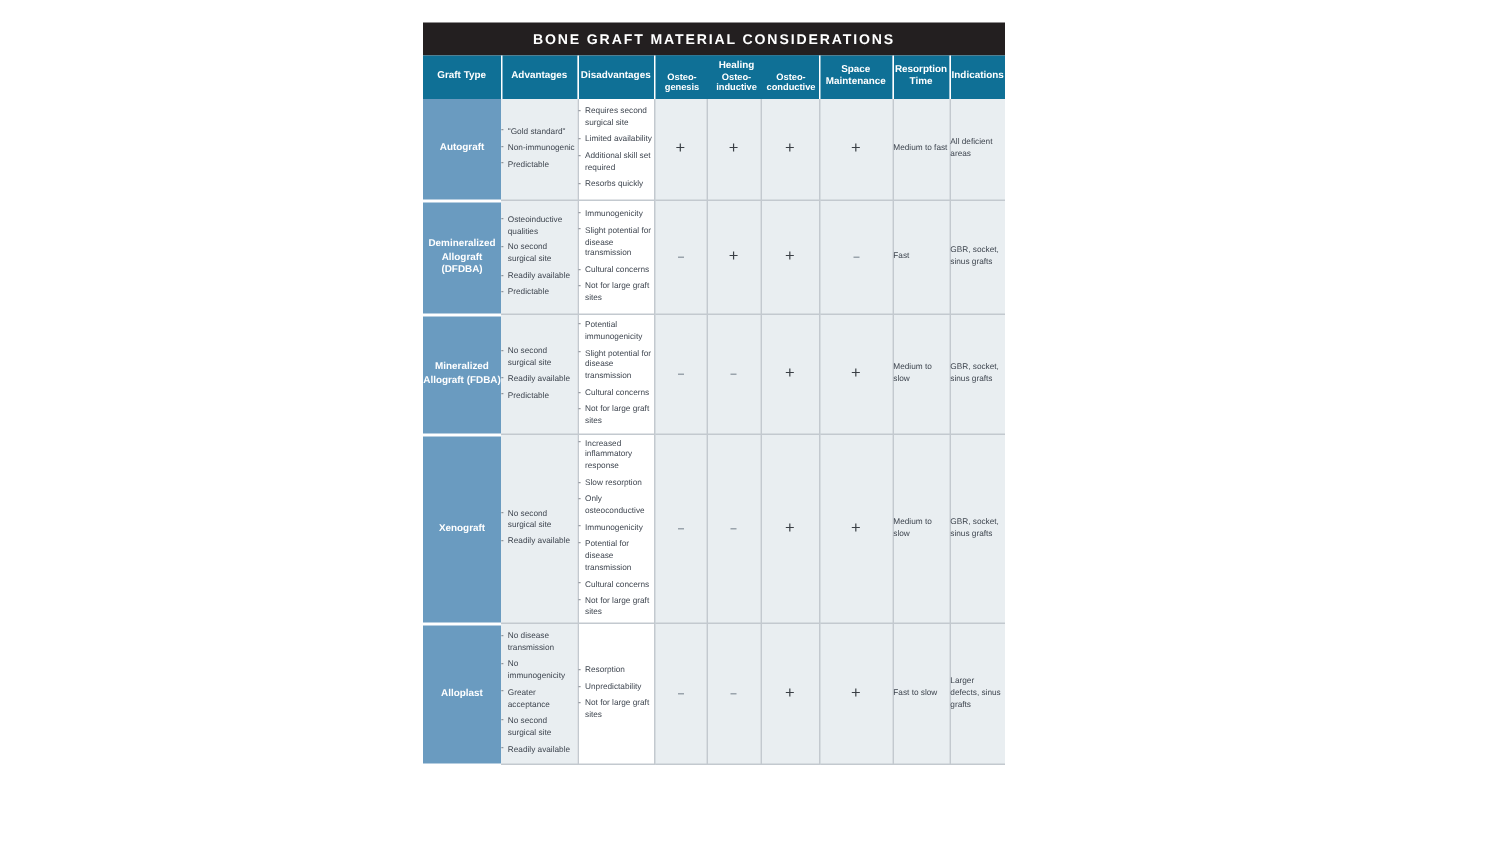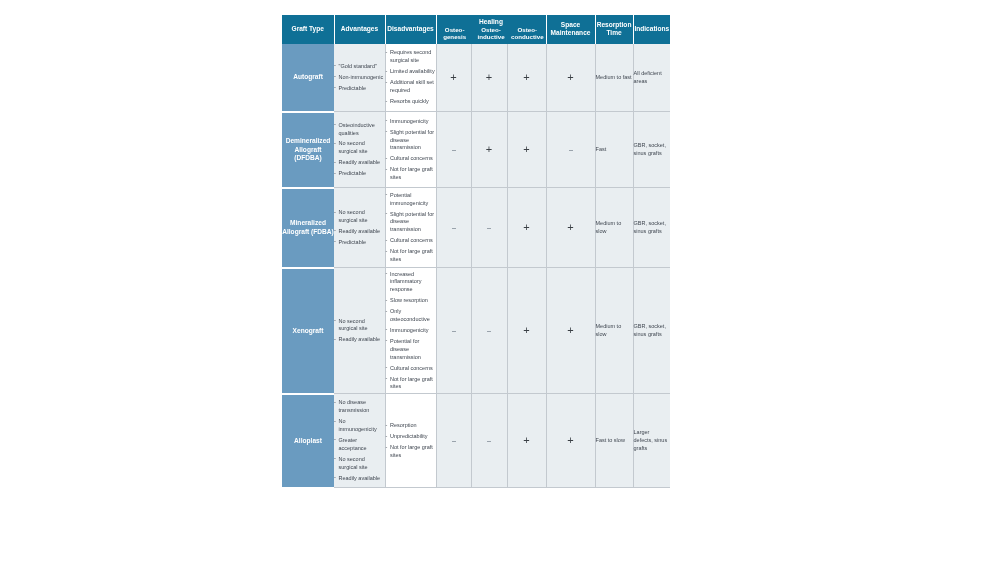--- a/index.html
+++ b/index.html
@@ -168,20 +168,21 @@
     border-bottom: 1px solid #c3c9cf;
   }
   .cell-text.last { border-right: none; }
 </style>
 </head>
 <body>
 
 <div class="page">
   <div class="table-wrap">
 
+    <div class="title-bar">BONE GRAFT MATERIAL CONSIDERATIONS</div>
 
     <table class="grid">
       <colgroup>
         <col style="width:52px">
         <col style="width:51px">
         <col style="width:51px">
         <col style="width:35px">
         <col style="width:36px">
         <col style="width:39px">
         <col style="width:49px">

